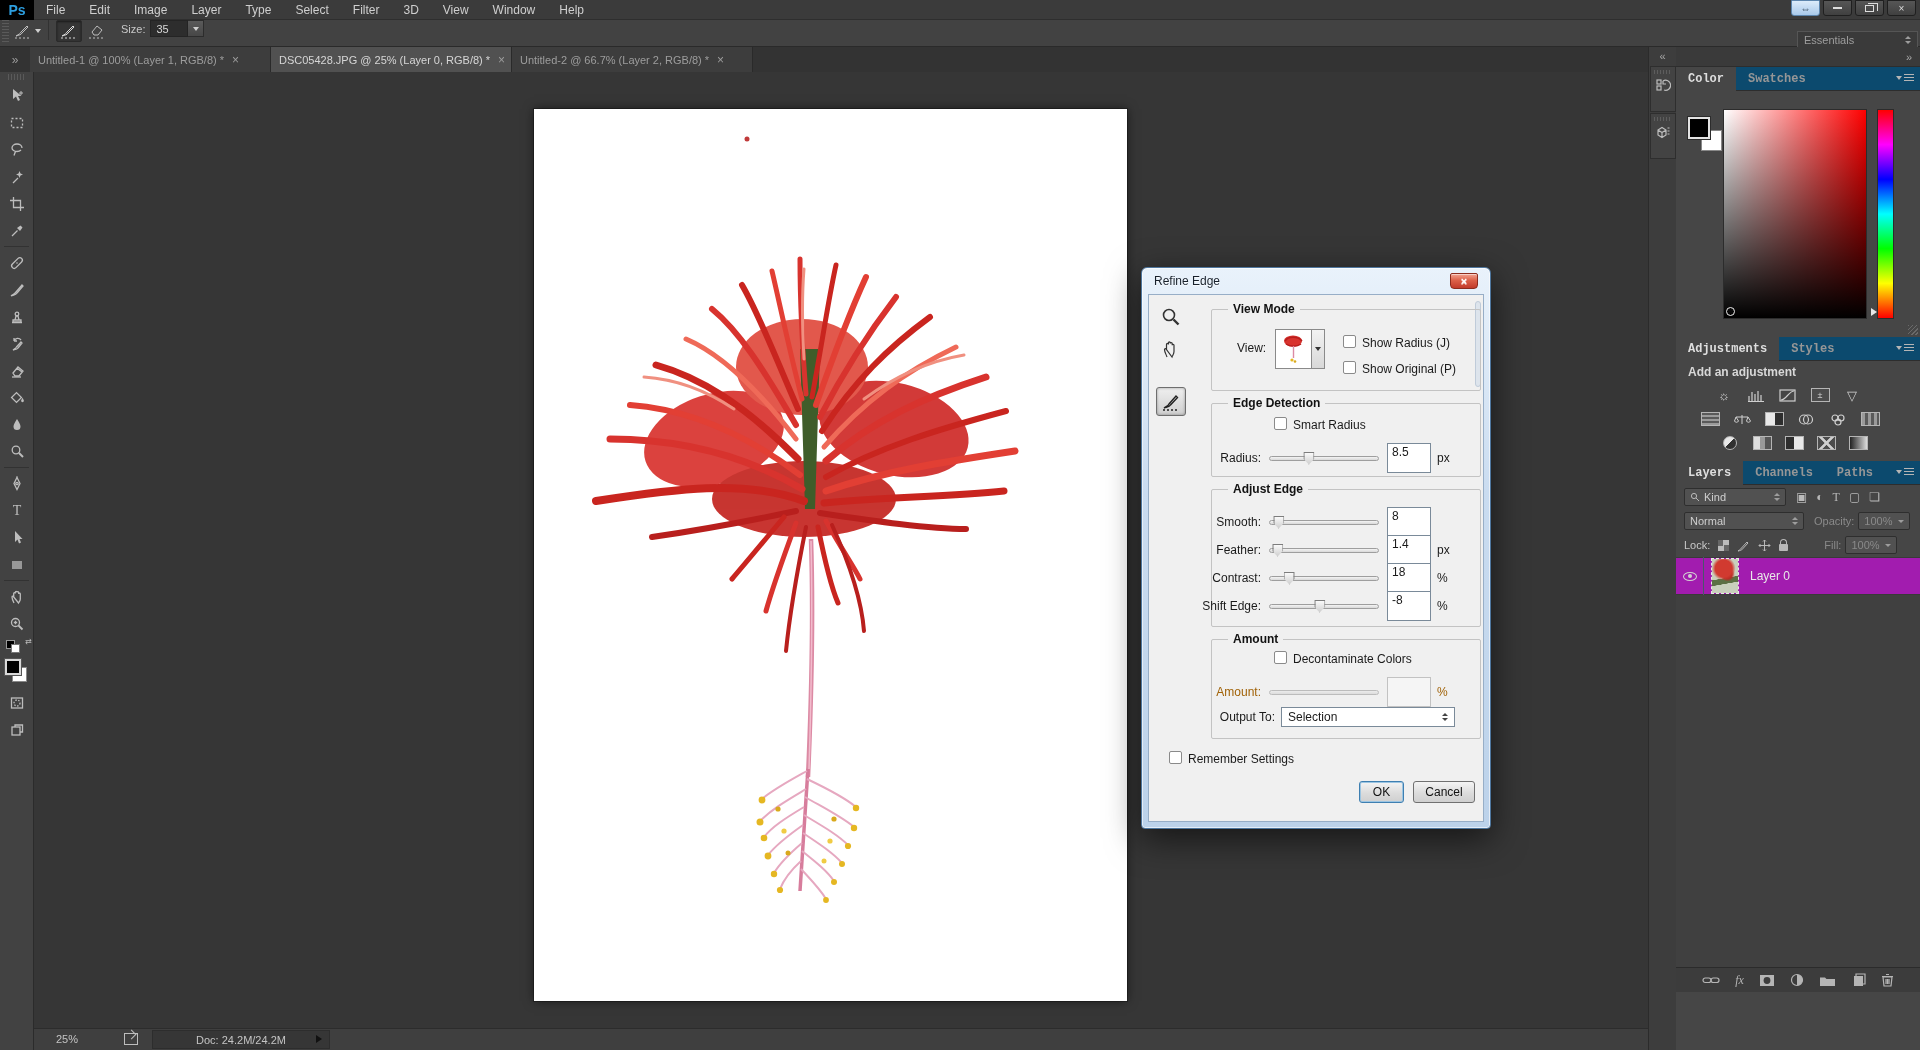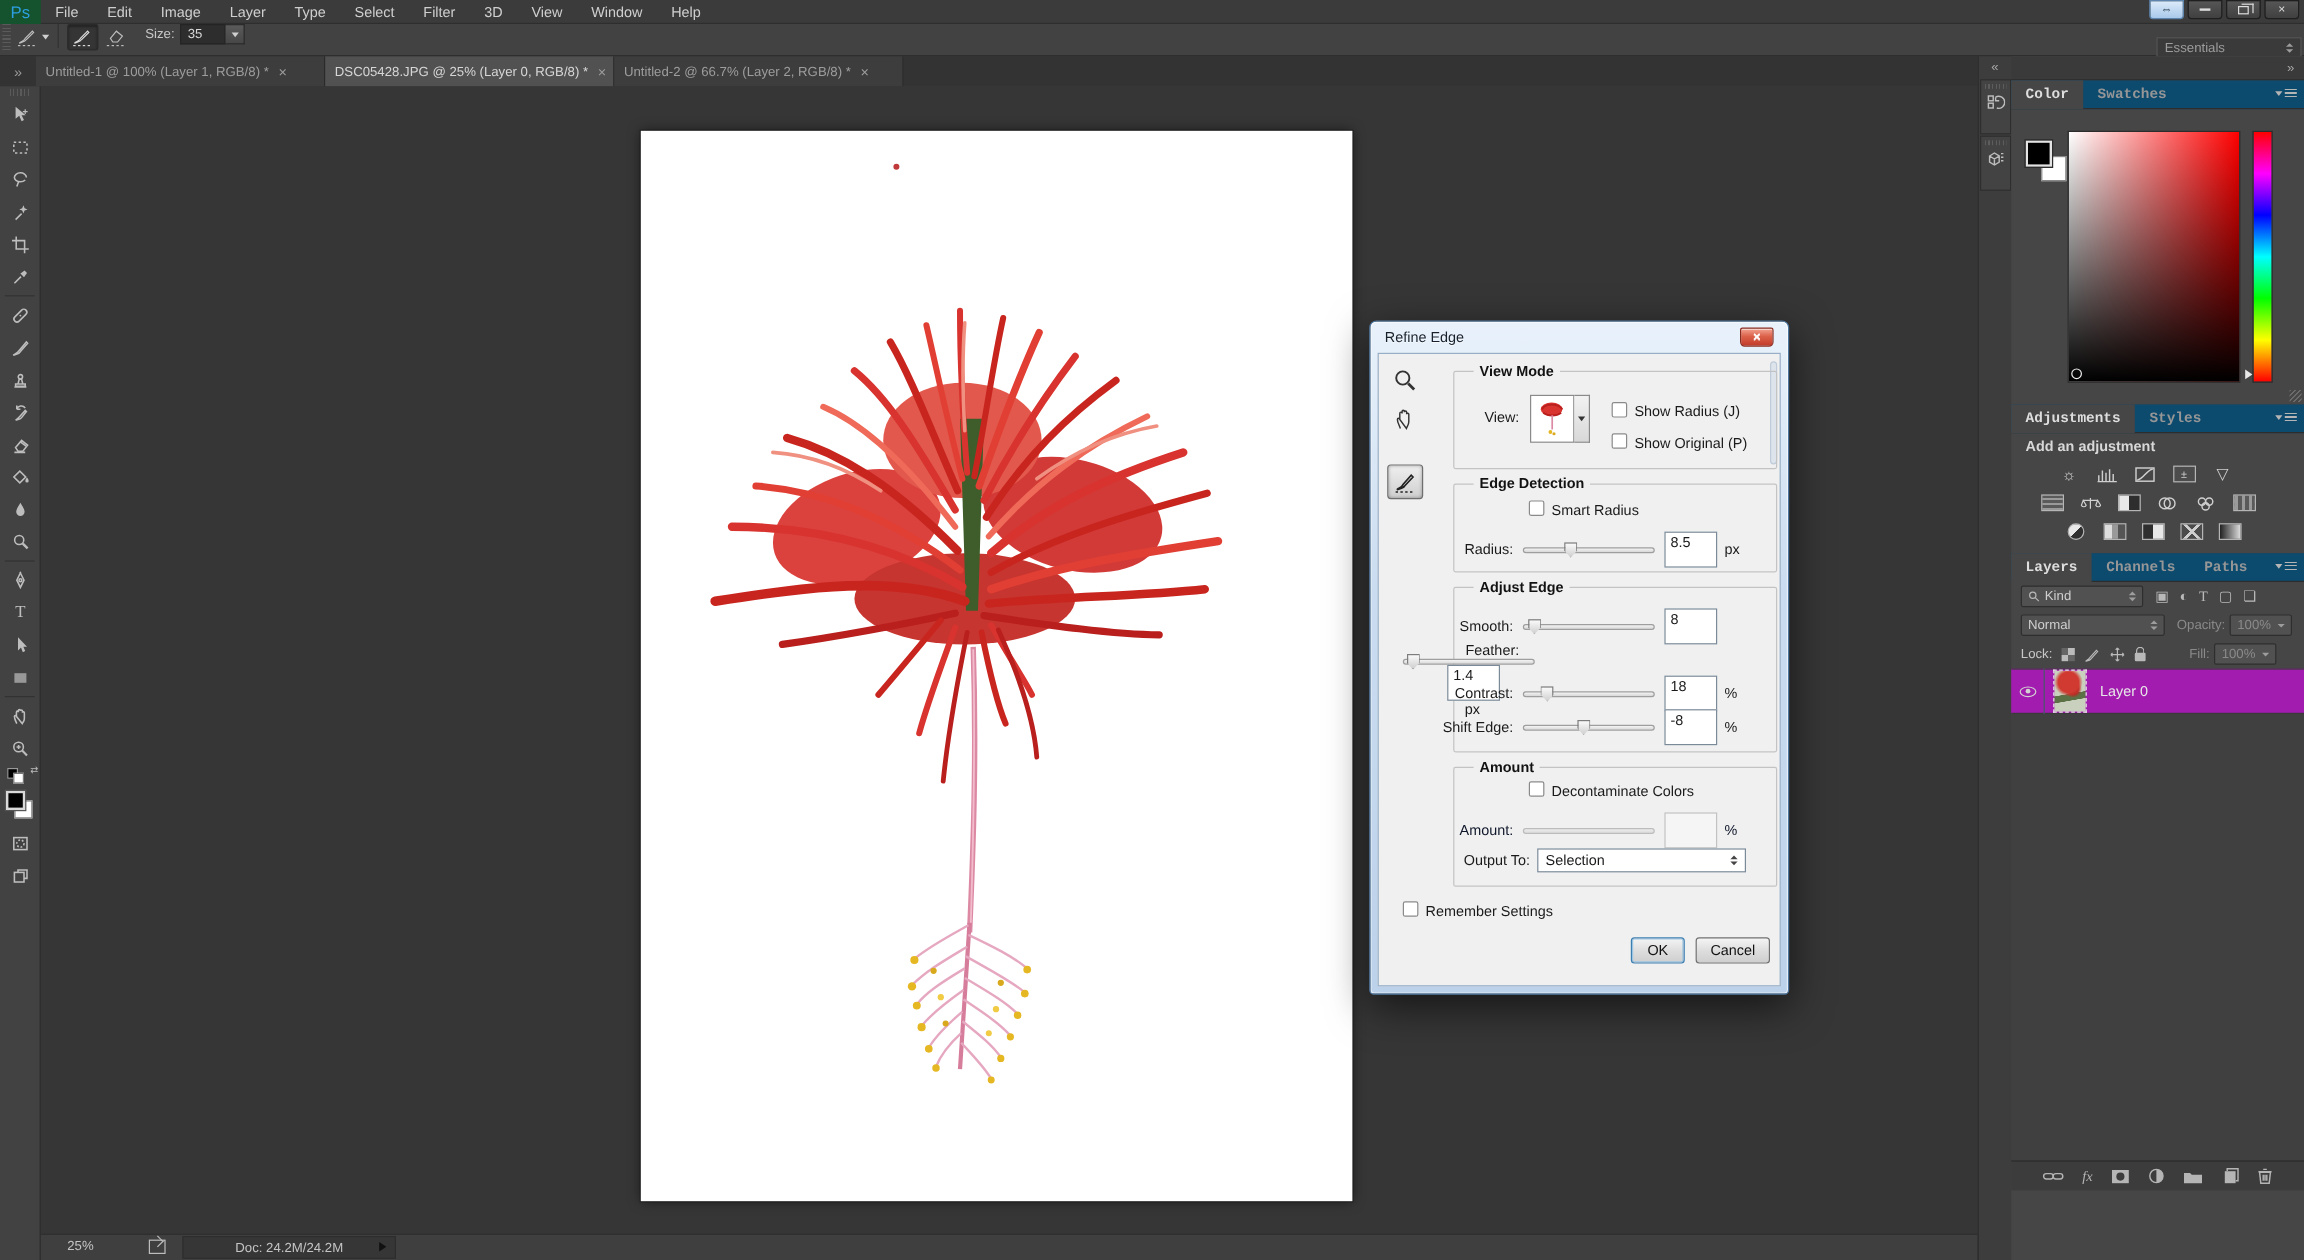--- a/index.html
+++ b/index.html
@@ -3,21 +3,21 @@
 <meta charset="utf-8">
 <style>
   html,body{margin:0;padding:0;background:#222;}
   *{box-sizing:border-box;user-select:none;}
   .app{position:relative;width:1920px;height:1050px;overflow:hidden;
        font-family:"Liberation Sans","DejaVu Sans",sans-serif;color:#c8c8c8;background:#3c3c3c;cursor:default;}
   .abs{position:absolute;}
 
   
   .menubar{position:absolute;left:0;top:0;width:1920px;height:20px;background:#3b3b3b;border-bottom:1px solid #2e2e2e;display:flex;align-items:center;font-size:12px;}
-  .ps-logo{width:34px;height:20px;display:flex;align-items:center;justify-content:center;font-weight:normal;font-size:14px;color:#2d9fe0;background:#14532d;}
+  .ps-logo{width:34px;height:20px;display:flex;align-items:center;justify-content:center;font-weight:bold;font-size:14px;color:#2d9fe0;background:#000000;}
   .menu-item{padding:0 12px;height:20px;line-height:20px;color:#cfcfcf;}
   .winbtns{position:absolute;right:4px;top:0;display:flex;gap:3px;align-items:flex-start;}
   .winbtn{width:29px;height:16px;border:1px solid #1f1f1f;background:linear-gradient(#565656,#404040);display:flex;align-items:center;justify-content:center;font-size:10px;color:#ddd;border-radius:0 0 3px 3px;}
   .winbtn.hl{background:linear-gradient(#dcebfa,#a9c9ea);border-color:#5d85ad;color:#234;}
   .glyph-min{width:9px;height:2px;background:#ddd;}
   .glyph-restore{width:9px;height:7px;border:1px solid #ddd;position:relative;}
   .glyph-restore:before{content:"";position:absolute;left:2px;top:-3px;width:9px;height:7px;border:1px solid #ddd;border-bottom:none;border-left:none;}
 
   .optionsbar{position:absolute;left:0;top:20px;width:1920px;height:27px;background:#424242;border-bottom:1px solid #2a2a2a;display:flex;align-items:flex-start;font-size:11px;}
   .grip-v{width:7px;height:22px;margin:0 4px 0 2px;background:repeating-linear-gradient(0deg,#5a5a5a 0 1px,transparent 1px 3px);}
@@ -140,21 +140,21 @@
   .grp{position:absolute;left:62px;width:270px;border:1px solid #c3c3c3;border-radius:2px;}
   .grp-h{position:absolute;left:16px;top:-8px;background:#f0f0f0;padding:0 5px;font-weight:bold;color:#121212;}
   .chk{width:13px;height:13px;background:#fff;border:1px solid #8a8a8a;border-radius:2px;display:inline-block;}
   .srow{position:absolute;display:flex;align-items:center;}
   .slabel{width:100px;text-align:right;padding-right:8px;}
   .track{position:relative;width:110px;height:5px;border:1px solid #9e9e9e;border-radius:3px;background:linear-gradient(#f4f4f4,#d8d8d8);}
   .thumb{position:absolute;top:-5px;width:11px;height:13px;transform:translateX(-50%);border:1px solid #7d7d7d;
     background:linear-gradient(#fafafa,#cfcfcf);clip-path:polygon(0 0,100% 0,100% 55%,50% 100%,0 55%);}
   .vbox{width:44px;height:30px;background:#fff;border:1px solid #7a8a99;margin-left:8px;padding:1px 4px;font-size:12px;}
   .unit{margin-left:6px;}
-  .disab{color:#0f172a;}
+  .disab{color:#a16207;}
   .track.dis{background:linear-gradient(#ececec,#dcdcdc);border-color:#bcbcbc;}
   .vbox.dis{background:#f5f5f5;border-color:#c2c2c2;}
   .view-thumb{position:absolute;left:126px;top:34px;width:50px;height:40px;display:flex;}
   .vt-img{width:37px;height:40px;background:#fff;border:1px solid #8a8a8a;display:flex;align-items:center;justify-content:center;}
   .vt-arrow{width:13px;height:40px;border:1px solid #8a8a8a;border-left:none;background:linear-gradient(#f2f2f2,#d8d8d8);display:flex;align-items:center;justify-content:center;}
   .combo{height:20px;background:#fff;border:1px solid #7a8a99;display:flex;align-items:center;padding:0 6px;}
   .combo .spin .u{border-bottom-color:#444;}
   .combo .spin .d{border-top-color:#444;}
   .btn{position:absolute;height:22px;border:1px solid #707070;border-radius:3px;background:linear-gradient(#f4f4f4,#dcdcdc 55%,#cfcfcf);display:flex;align-items:center;justify-content:center;font-size:12px;color:#111;}
   .btn.focused{border-color:#3e7fb1;box-shadow:0 0 0 1px #9cc5e2 inset;}
@@ -768,21 +768,21 @@
         <span class="grp-h">Adjust Edge</span>
       </div>
       <div class="srow" style="left:20px;top:212px;">
         <span class="slabel">Smooth:</span>
         <span class="track">
             <span class="thumb" style="left: 8%;"></span>
           </span>
         <span class="vbox">8</span>
         <span class="unit"></span>
       </div>
-      <div class="srow" style="left:20px;top:240px;flex-direction:column;">
+      <div class="srow" style="left:20px;top:240px;">
         <span class="slabel">Feather:</span>
         <span class="track">
             <span class="thumb" style="left: 7%;"></span>
           </span>
         <span class="vbox">1.4</span>
         <span class="unit">px</span>
       </div>
       <div class="srow" style="left:20px;top:268px;">
         <span class="slabel">Contrast:</span>
         <span class="track">

